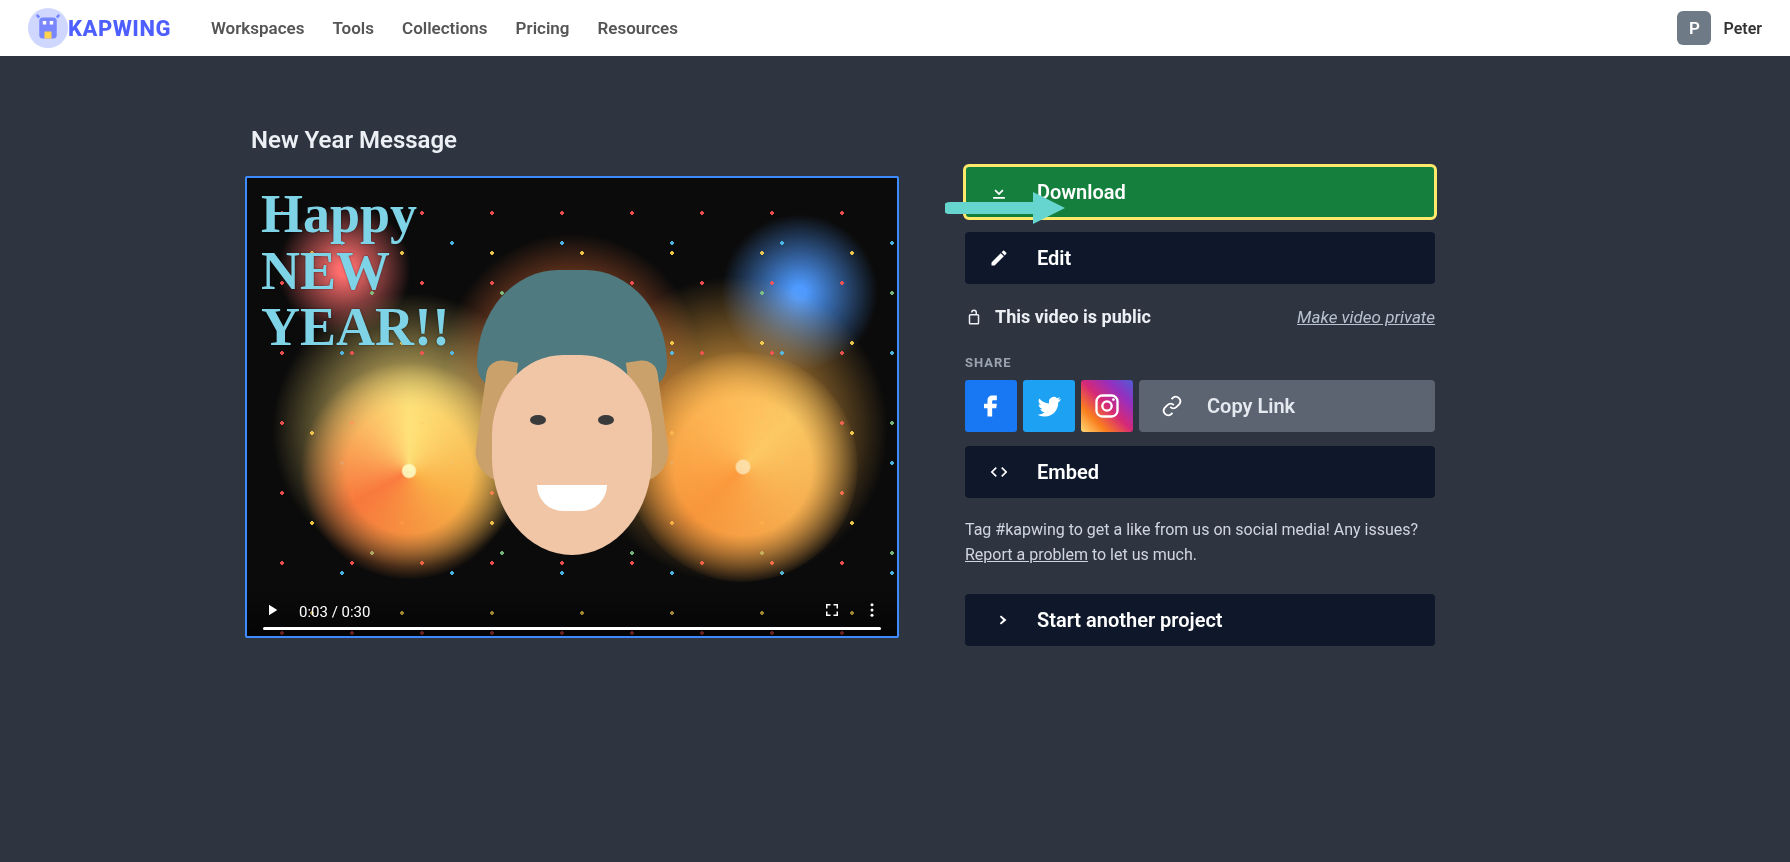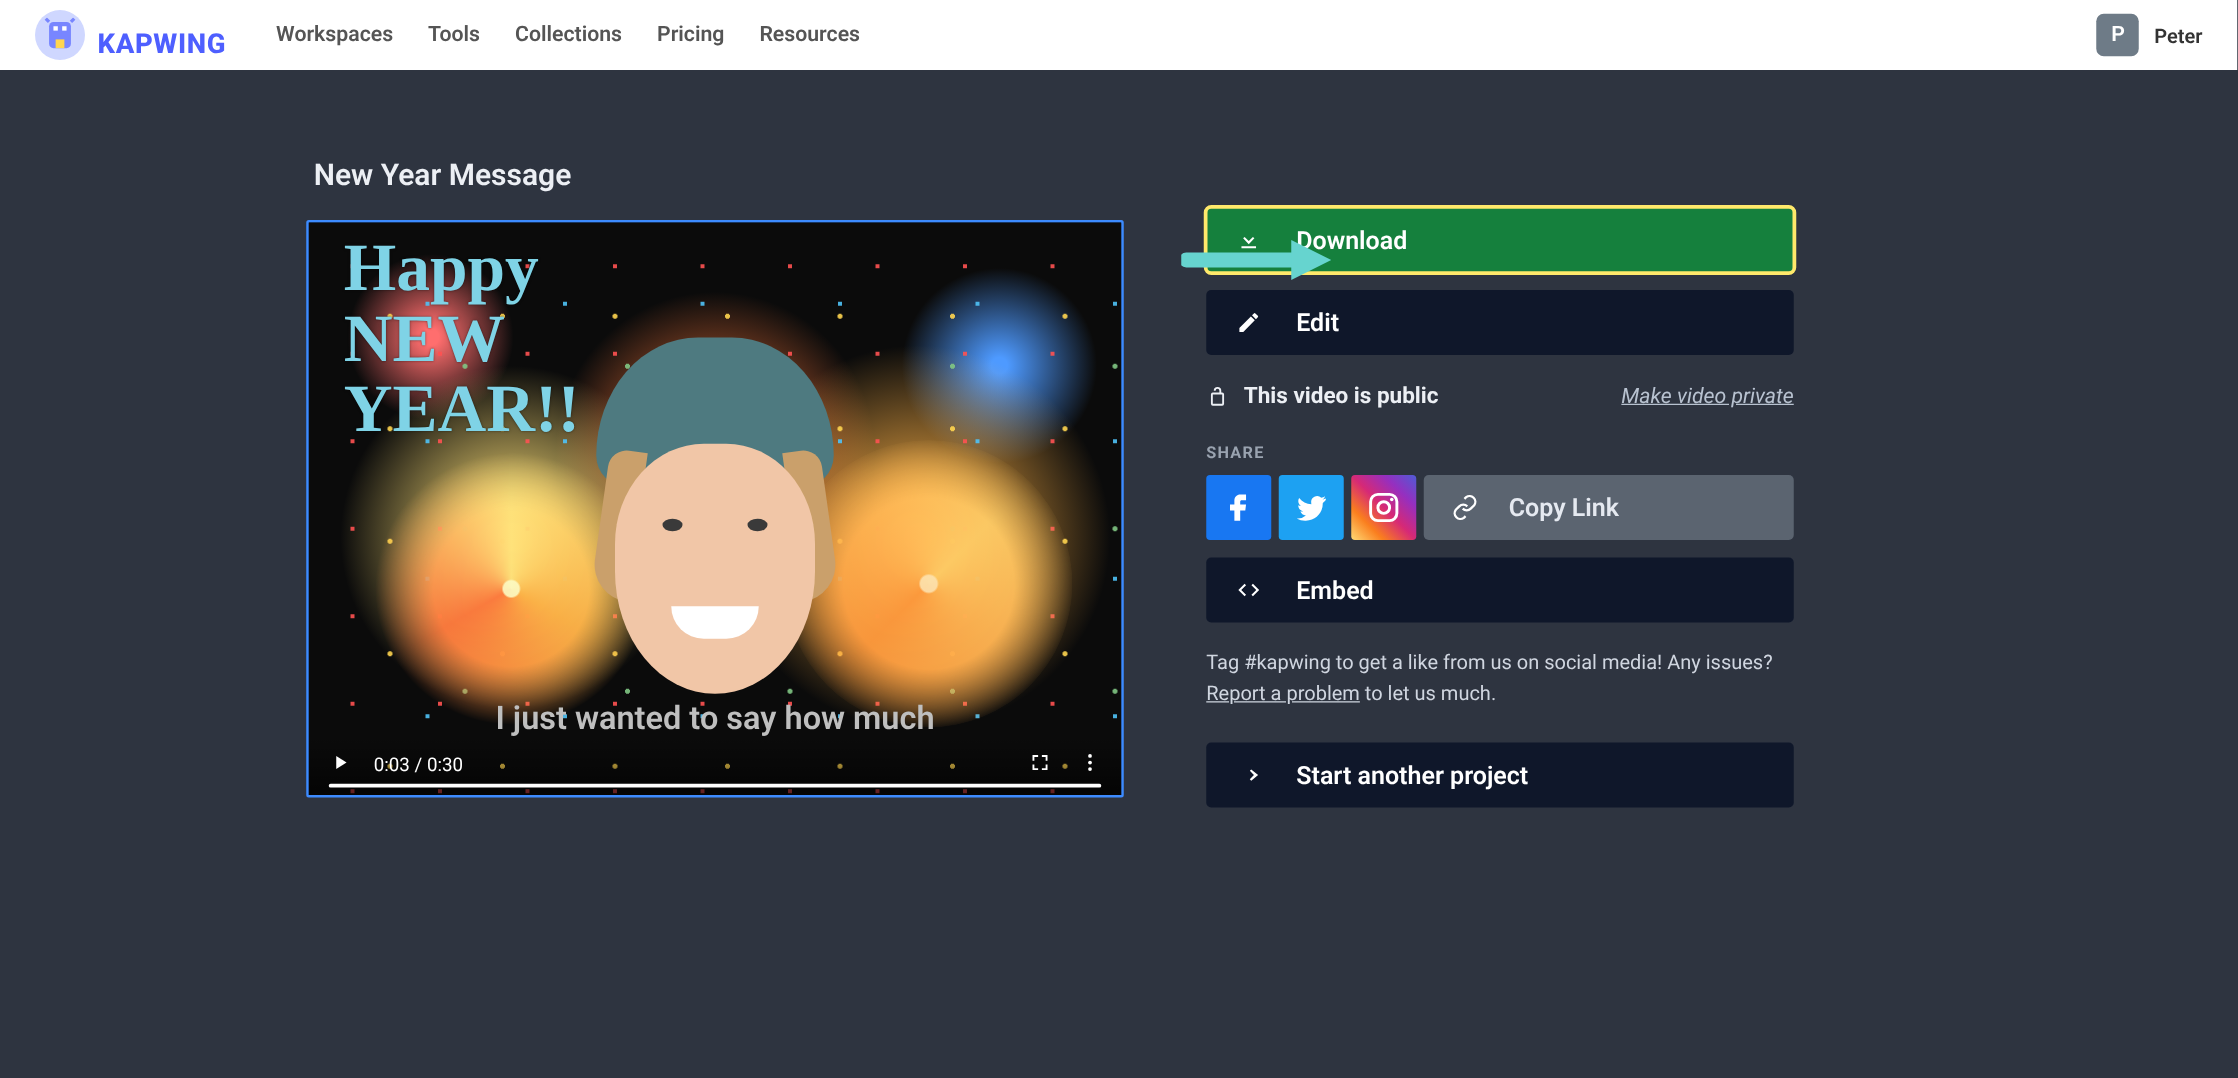--- a/index.html
+++ b/index.html
@@ -15,22 +15,21 @@
   .topbar {
     background: #ffffff;
     height: 56px;
     display: flex;
     align-items: center;
     padding: 0 28px;
     color: #4a4a4a;
   }
   .logo-wrap {
     display: flex;
-    align-items: flex-end;
-    gap: 10px;
+    align-items: center;
     margin-right: 40px;
   }
   .logo-icon {
     width: 40px; height: 40px;
     border-radius: 50%;
     background: #cfd7ff;
     display: flex; align-items: center; justify-content: center;
     position: relative;
   }
   .logo-icon svg { width: 28px; height: 28px; }
@@ -159,21 +158,21 @@
   .eye { position: absolute; top: 60px; width: 16px; height: 10px; background: #3a3a3a; border-radius: 50%; }
   .eye.l { left: 38px; } .eye.r { right: 38px; }
   .mouth { position: absolute; top: 130px; left: 50%; transform: translateX(-50%);
            width: 70px; height: 26px; background: #fff; border-radius: 0 0 40px 40px; }
   .hair { position: absolute; top: 90px; width: 30px; height: 120px; background: #caa06b; }
   .hair.l { left: 38px; border-radius: 20px 0 0 40px; transform: rotate(8deg); }
   .hair.r { right: 38px; border-radius: 0 20px 40px 0; transform: rotate(-8deg); }
 
   .overlay-text {
     position: absolute;
-    left: 28px; top: 8px;
+    left: 14px; top: 8px;
     color: #7fd3e6;
     font-family: "Comic Sans MS", "Chalkboard SE", cursive;
     font-size: 54px;
     font-weight: 700;
     line-height: 1.05;
     text-shadow: 0 0 2px #0008;
     white-space: pre;
   }
   .caption {
     position: absolute;
@@ -355,21 +354,20 @@
             <div class="hair r"></div>
           <div class="face">
             <div class="eye l"></div>
               <div class="eye r"></div>
             <div class="mouth"></div>
           </div>
         </div>
         <div class="overlay-text">Happy
 NEW
 YEAR!!</div>
-        <div class="caption">I just wanted to say how much</div>
 
         <div class="controls">
           <span>
             <svg class="ctrl-ic" viewBox="0 0 24 24">
                 <path d="M8 5v14l11-7z"></path>
               </svg>
           </span>
           <span>0:03 / 0:30</span>
           <div class="right">
             <span>

